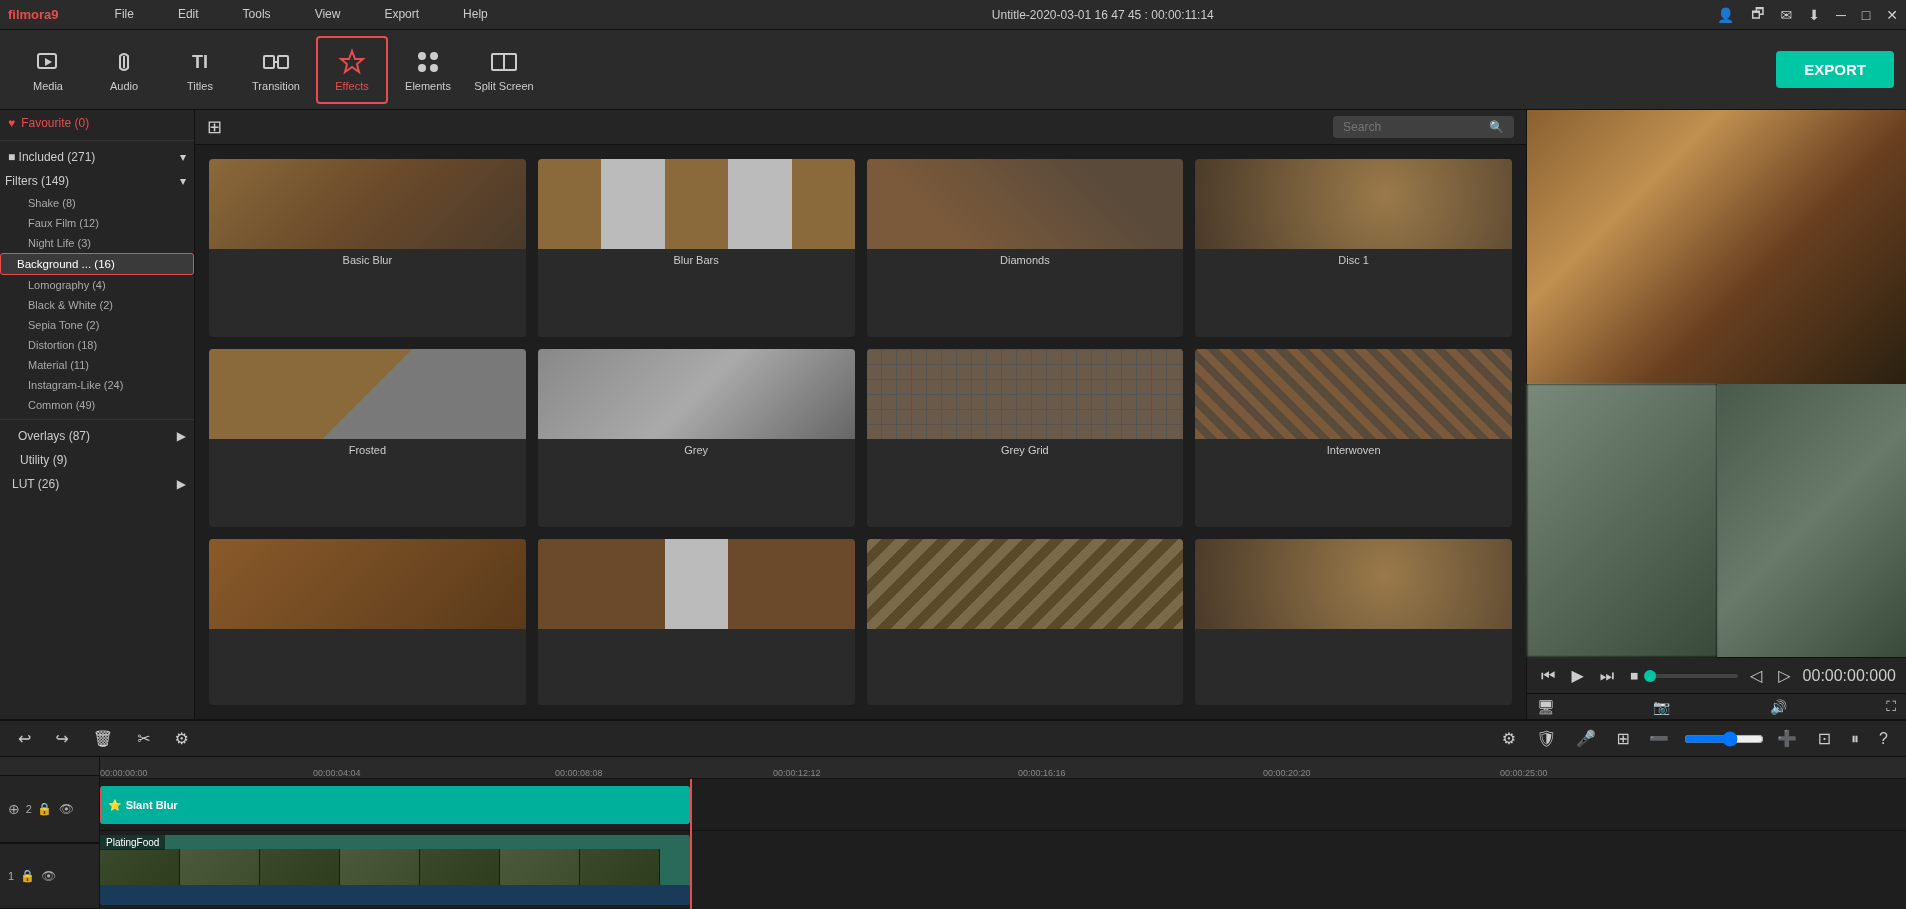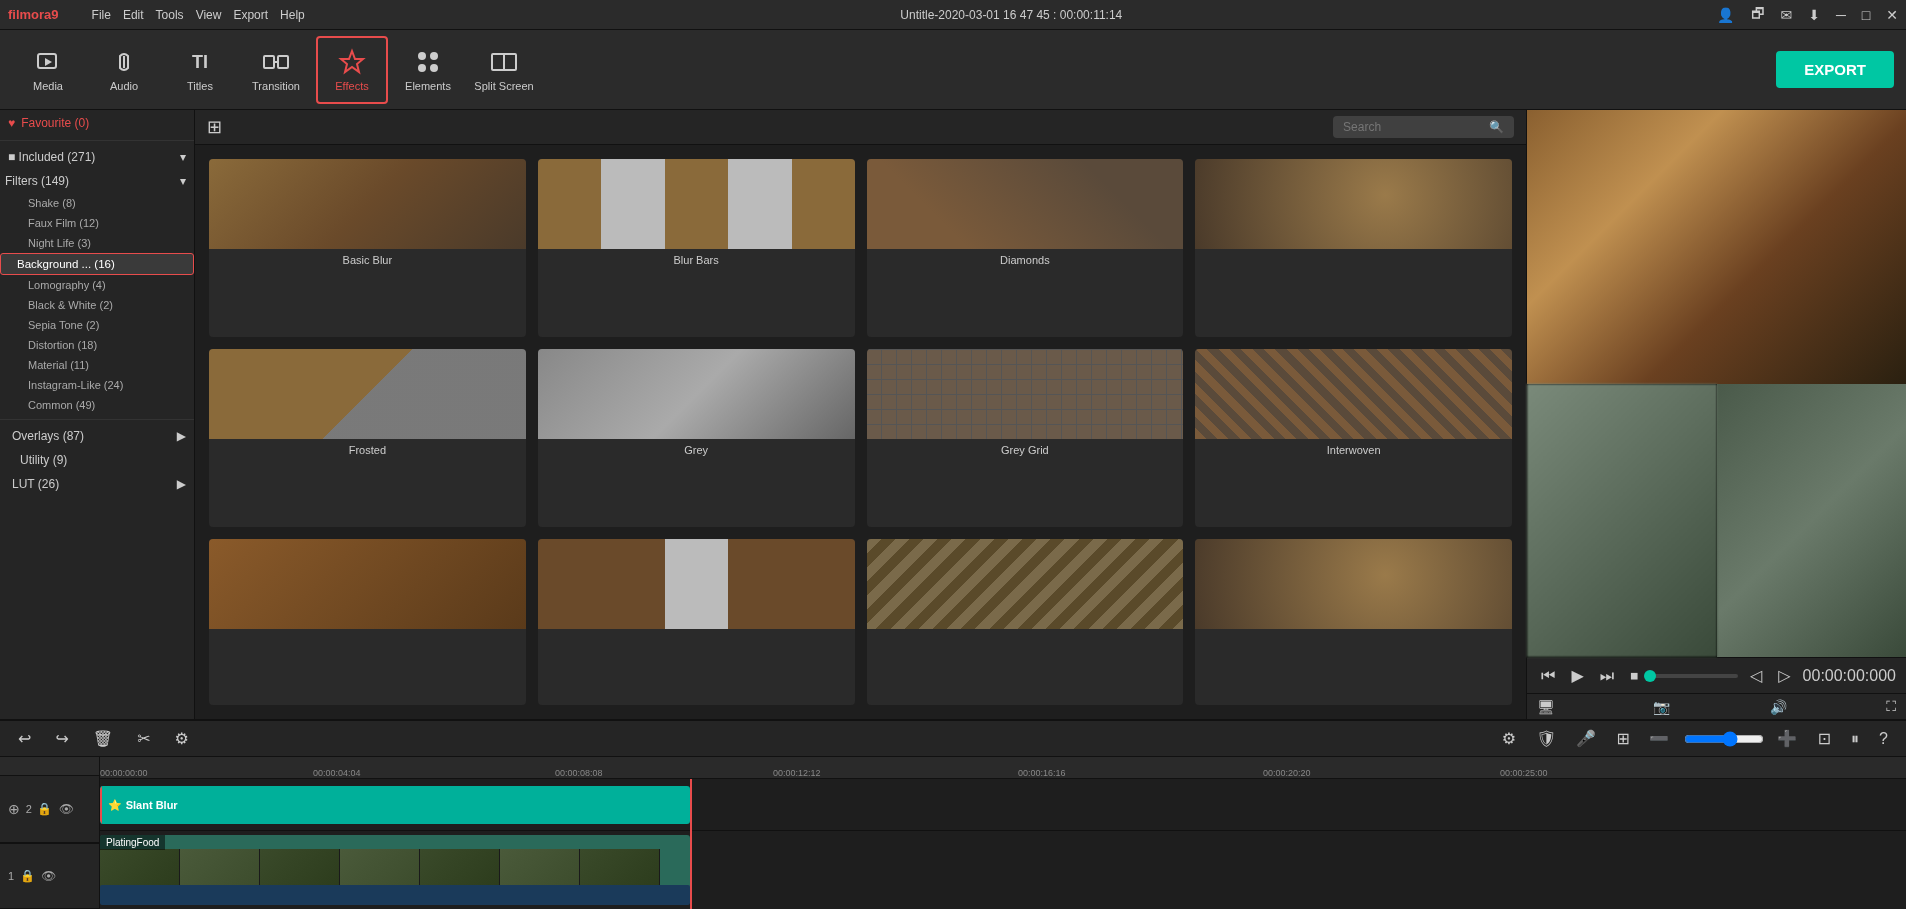--- a/index.html
+++ b/index.html
@@ -1,23 +1,23 @@
 <!DOCTYPE html>
 <html><head>
   <meta charset="utf-8">
   <style>
     * { box-sizing: border-box; margin: 0; padding: 0; }
     body { background: #1a1a1a; color: #ccc; font-family: 'Segoe UI', Arial, sans-serif; font-size: 12px; width: 1906px; height: 909px; overflow: hidden; }
 
     
     #titlebar { background: #2b2b2b; height: 30px; display: flex; align-items: center; justify-content: space-between; padding: 0 8px; border-bottom: 1px solid #111; }
-    #titlebar-left { display: flex; align-items: center; gap: 33px; }
+    #titlebar-left { display: flex; align-items: flex-start; gap: 24px; }
     #titlebar-logo { color: #e84c4c; font-weight: bold; font-size: 13px; }
     #titlebar-menu { display: flex; gap: 12px; font-size: 12px; color: #ccc; }
-    #titlebar-menu span { cursor: pointer; }
+    #titlebar-menu span { cursor: pointer; margin-left: 32px; }
     #titlebar-center { color: #ccc; font-size: 12px; }
     #titlebar-right { display: flex; gap: 16px; align-items: center; color: #ccc; }
     #titlebar-right span { cursor: pointer; font-size: 14px; }
 
     
     #toolbar { background: #2b2b2b; height: 80px; display: flex; align-items: center; padding: 0 12px; gap: 4px; border-bottom: 1px solid #111; }
     .tool-btn { display: flex; flex-direction: column; align-items: center; justify-content: center; width: 72px; height: 68px; cursor: pointer; border-radius: 4px; color: #ccc; gap: 4px; font-size: 11px; border: none; background: transparent; }
     .tool-btn.active { color: #e84c4c; border: 2px solid #e84c4c; border-radius: 4px; }
     .tool-btn svg { width: 28px; height: 28px; }
     #export-btn { margin-left: auto; background: #00c7a3; color: #fff; border: none; padding: 10px 28px; font-size: 15px; font-weight: bold; border-radius: 4px; cursor: pointer; }
@@ -206,21 +206,21 @@
     <div class="panel-sub-item">Lomography (4)</div>
     <div class="panel-sub-item">Black &amp; White (2)</div>
     <div class="panel-sub-item">Sepia Tone (2)</div>
     <div class="panel-sub-item">Distortion (18)</div>
     <div class="panel-sub-item">Material (11)</div>
     <div class="panel-sub-item">Instagram-Like (24)</div>
     <div class="panel-sub-item">Common (49)</div>
 
     <div class="panel-divider"></div>
 
-    <div class="panel-header" style="padding-left:12px;">
+    <div class="panel-header" style="padding-left:18px;">
       <span>Overlays (87)</span>
       <span>▶</span>
     </div>
     <div class="panel-header" style="padding-left:20px;">
       <span>Utility (9)</span>
     </div>
     <div class="panel-header" style="padding-left:12px;">
       <span>LUT (26)</span>
       <span>▶</span>
     </div>
@@ -244,20 +244,21 @@
       <div class="effect-card">
         <div class="effect-thumb thumb-bars"></div>
         <div class="effect-label">Blur Bars</div>
       </div>
       <div class="effect-card">
         <div class="effect-thumb thumb-diamonds"></div>
         <div class="effect-label">Diamonds</div>
       </div>
       <div class="effect-card">
         <div class="effect-thumb thumb-disc"></div>
+        <div class="effect-label">Disc 1</div>
       </div>
 
       <div class="effect-card">
         <div class="effect-thumb thumb-frosted"></div>
         <div class="effect-label">Frosted</div>
       </div>
       <div class="effect-card">
         <div class="effect-thumb thumb-grey"></div>
         <div class="effect-label">Grey</div>
       </div>

